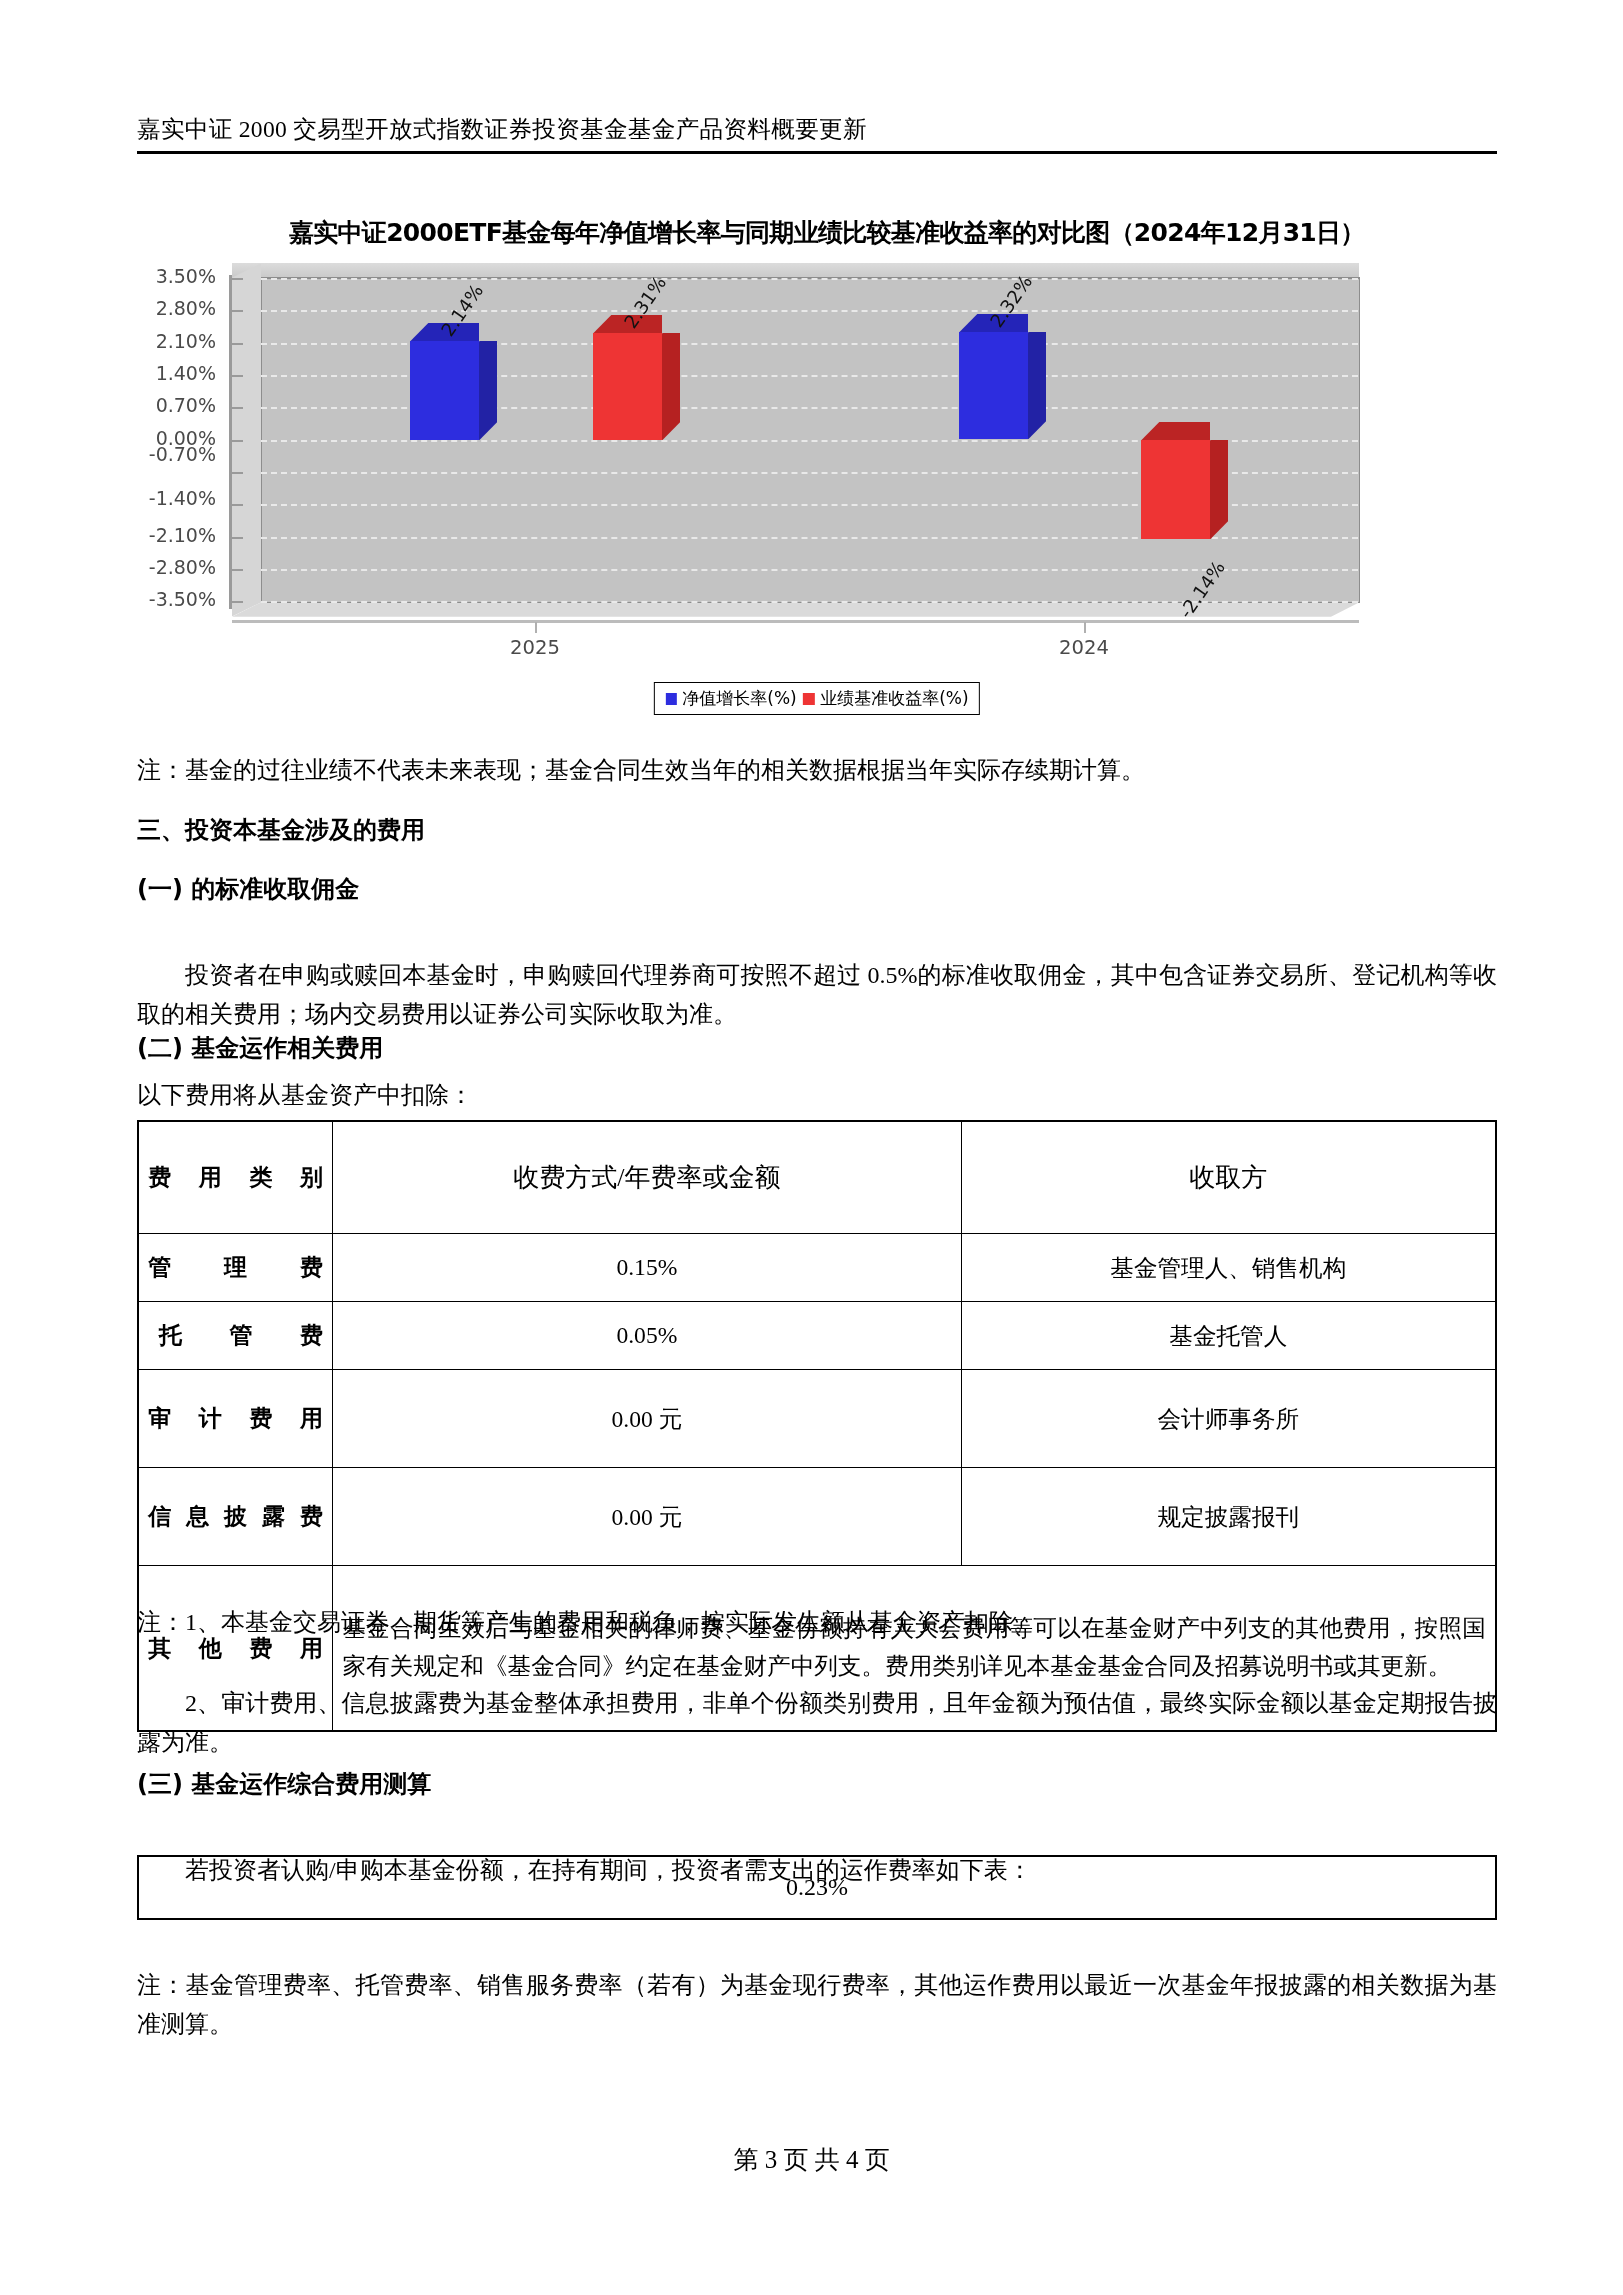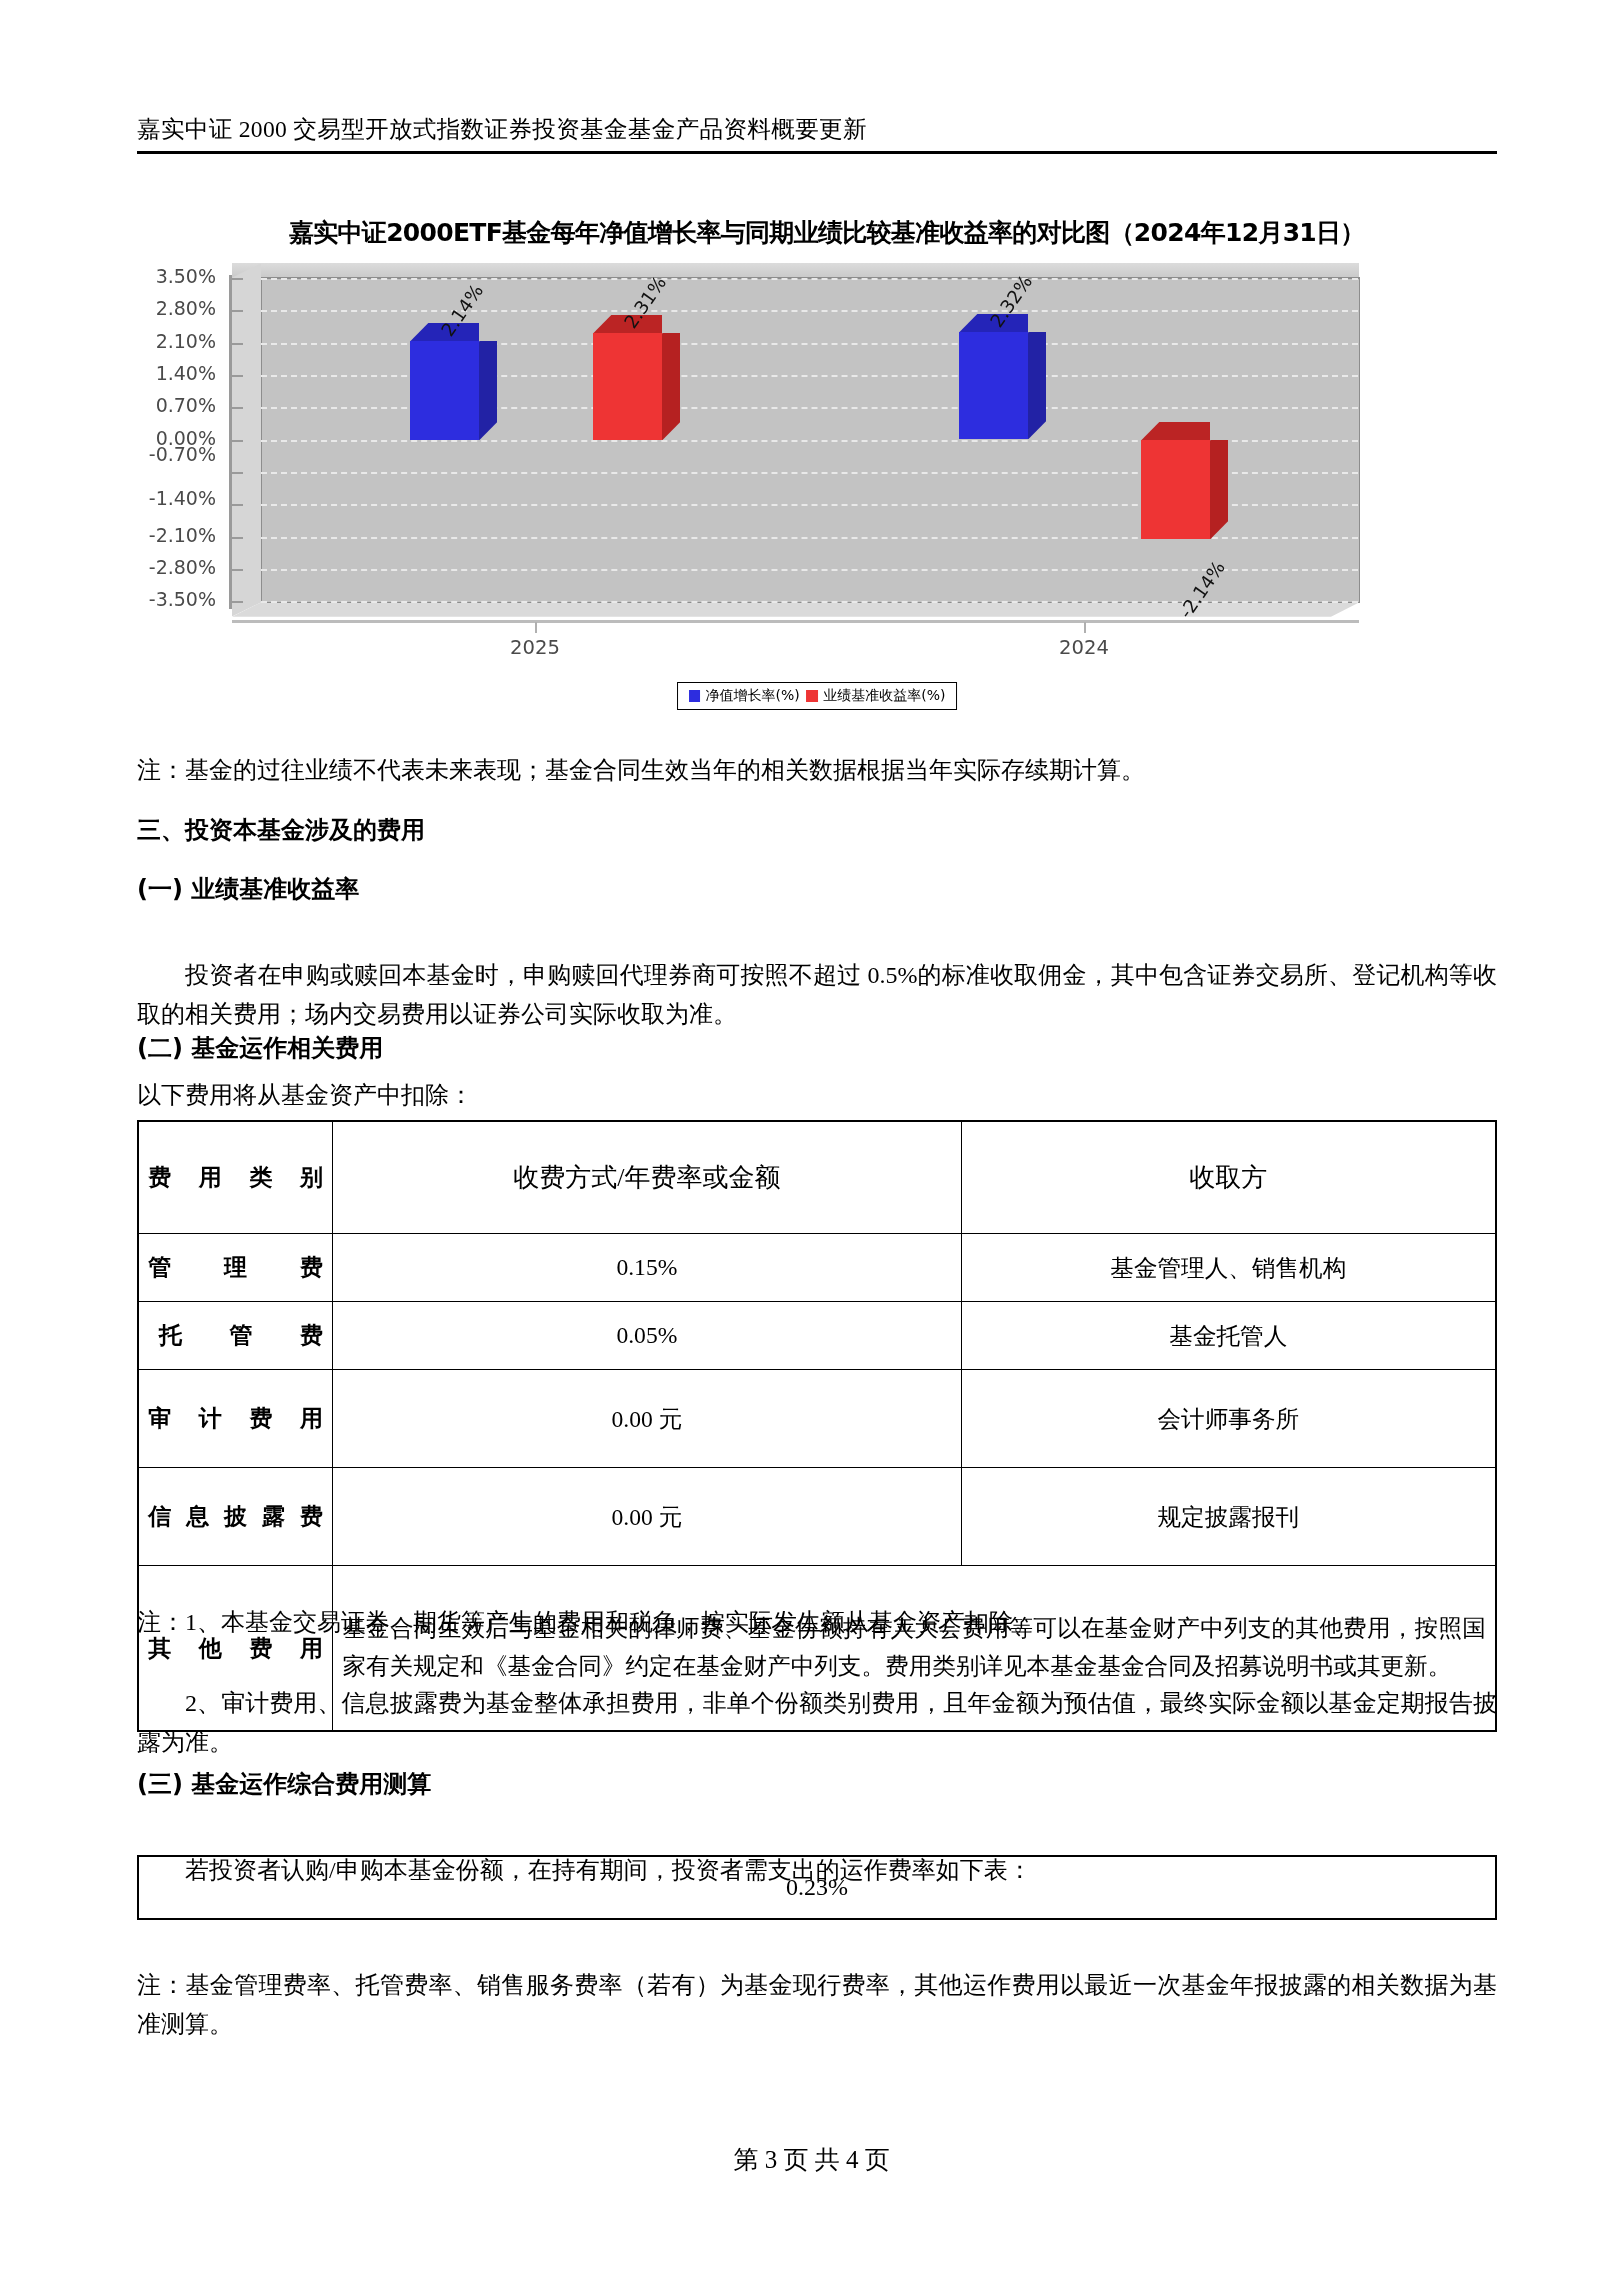--- a/index.html
+++ b/index.html
@@ -99,21 +99,21 @@
     position:absolute;top:373px;
     font-family:"DejaVu Sans","Liberation Sans",sans-serif;
     font-size:19.6px;color:#4a4a4a;transform:translateX(-50%);
   }
 
   
   .legend{
     position:absolute;left:50%;top:419px;transform:translateX(-50%);
     border:1.3px solid #000;background:#fff;padding:3.9px 10.5px;
     font-family:"DejaVu Sans","Liberation Sans",sans-serif;
-    font-size:14px;white-space:nowrap;display:flex;align-items:center;gap:6.5px;
+    font-size:17px;white-space:nowrap;display:flex;align-items:center;gap:6.5px;
   }
   .legend .sw{display:inline-block;width:11.8px;height:11.8px;}
   .legend .it{display:flex;align-items:center;gap:5.2px;}
 
   
   .txt{
     position:absolute;left:137px;width:1360px;
     font-size:24px;line-height:1.62;
     font-family:"Liberation Serif","DejaVu Serif",serif;
     text-align:justify;
@@ -253,21 +253,21 @@
           <span>业绩基准收益率(%)</span>
         </span>
       </div>
     </div>
   </div>
 
   <div class="txt" style="top:751px;">注：基金的过往业绩不代表未来表现；基金合同生效当年的相关数据根据当年实际存续期计算。</div>
 
   <div class="txt bold" style="top:811px;">三、投资本基金涉及的费用</div>
 
-  <div class="txt bold" style="top:870px;">(一) 业绩基准收益率</div>
+  <div class="txt bold" style="top:870px;">(一) 的标准收取佣金</div>
   <div class="txt indent" style="top:916px;">投资者在申购或赎回本基金时，申购赎回代理券商可按照不超过 0.5%的标准收取佣金，其中包含证券交易所、登记机构等收取的相关费用；场内交易费用以证券公司实际收取为准。</div>
 
   <div class="txt bold" style="top:1029px;">(二) 基金运作相关费用</div>
   <div class="txt" style="top:1076px;">以下费用将从基金资产中扣除：</div>
 
   <div style="position:absolute;left:137px;top:1120px;">
     <table class="t-outer">
       <tbody id="fee-rows">
           <tr>
             <td class="c-cat" style="height: 98px;">费用类别</td>

